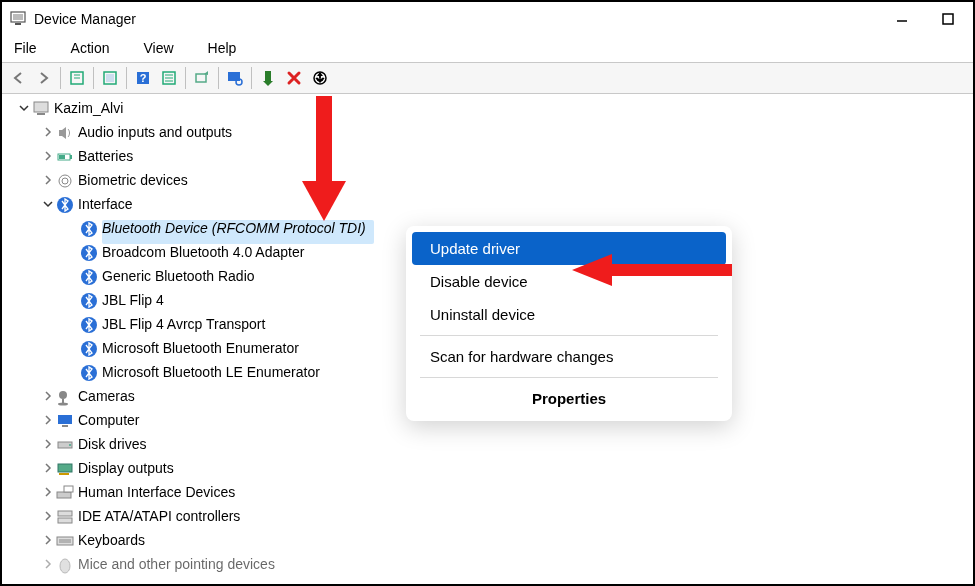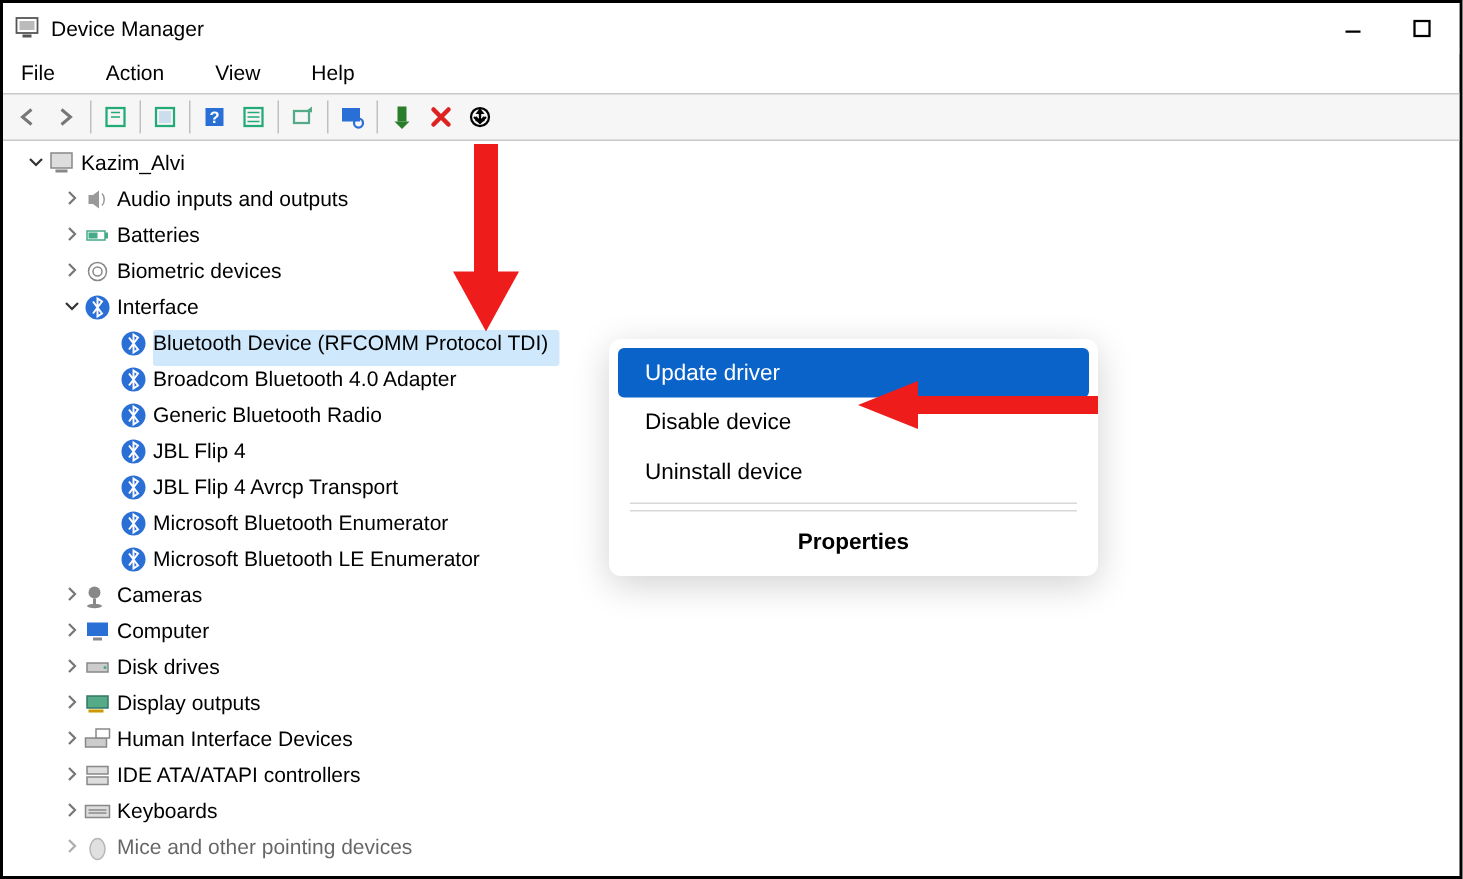--- a/index.html
+++ b/index.html
@@ -43,21 +43,21 @@
     .tb-sep { width:1px; height:22px; background:#c0c0c0; margin:0 2px;}
     
     .tree-area { padding: 6px 10px; overflow: hidden; height: calc(586px - 34px - 27px - 32px - 4px); }
     .tree-row { display:flex; height: 24px; white-space:nowrap;}
     .expander { width:16px; height:16px; display:inline-flex; align-items:center; justify-content:center; color:#555; cursor:default;}
     .expander svg { width:10px; height:10px; }
     .node-icon { width:18px; height:18px; display:inline-flex; align-items:center; justify-content:center; margin-right:4px;}
     .node-label { }
     .selected {
       background: #cfe8fc;
-      padding-right: 8px; border-radius:2px;
+      padding-right: 8px; border-radius:2px;font-style:italic;
     }
     
     .lvl0 { padding-left: 4px; }
     .lvl1 { padding-left: 28px;}
     .lvl2 { padding-left: 52px;}
     
     .context-menu {
       position:absolute;
       left: 404px; top: 224px;
       width: 326px;
@@ -467,20 +467,21 @@
     <span class="node-label">Mice and other pointing devices</span>
   </div>
 
 </div>
 
 <div class="context-menu">
   <div class="ctx-item highlight">Update driver</div>
   <div class="ctx-item">Disable device</div>
   <div class="ctx-item">Uninstall device</div>
   <div class="ctx-sep"></div>
+  <div class="ctx-item">Scan for hardware changes</div>
   <div class="ctx-sep"></div>
   <div class="ctx-item bold">Properties</div>
 </div>
 
 <svg class="arrow-v" width="60" height="130">
   <rect x="22" y="0" width="16" height="90" fill="#ef1c1c"></rect>
   <path d="M8 85 L52 85 L30 125 Z" fill="#ef1c1c"></path>
 </svg>
 <svg class="arrow-h" width="160" height="36">
   <rect x="35" y="12" width="125" height="12" fill="#ef1c1c"></rect>

